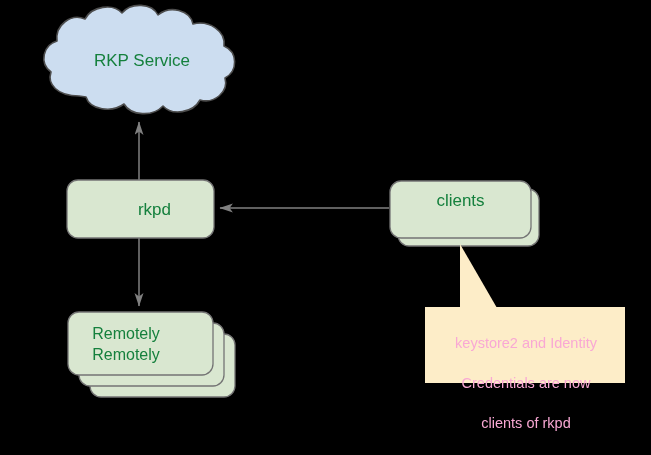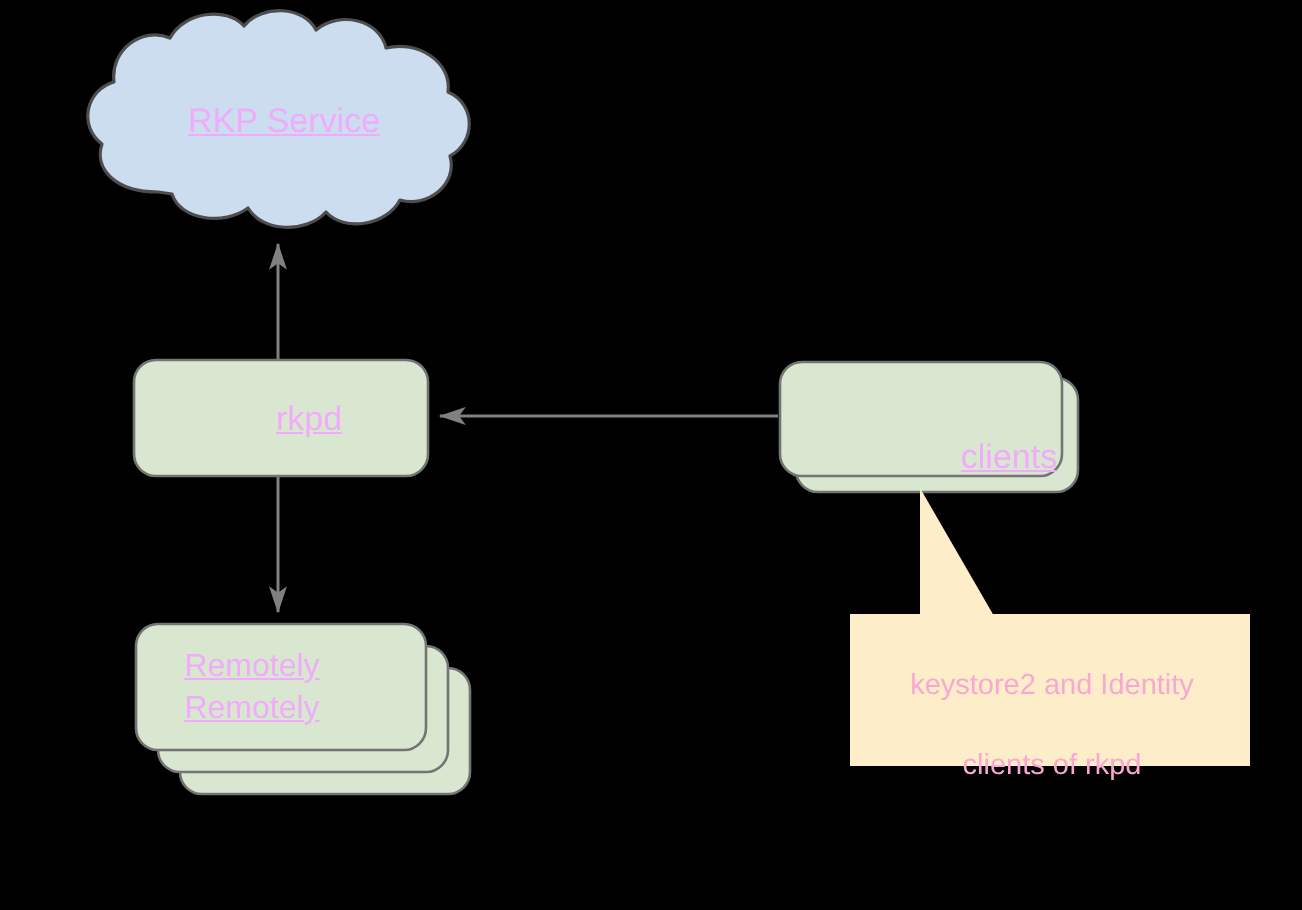--- a/index.html
+++ b/index.html
@@ -21,50 +21,48 @@
     top: 0;
     width: 651px;
     height: 455px;
   }
   .node-label {
     position: absolute;
     display: flex;
     align-items: center;
     justify-content: center;
     text-align: right;
-    color: #f0abfc;
+    color: #15803d;
     font-family: "Liberation Sans", sans-serif;
     pointer-events: none;
     white-space: pre-line;
-    text-decoration: underline;
   }
   #cloud-label {
     left: 48px;
     top: 38px;
     width: 188px;
     height: 44px;
     font-size: 17px;
     line-height: 21px;
   }
   #rkpd-label {
     left: 67px;
     top: 180px;
     width: 175px;
     height: 58px;
     font-size: 17px;
     line-height: 21px;
   }
   #clients-label {
     left: 390px;
-    top: 199px;
+    top: 171px;
     width: 141px;
     height: 58px;
     font-size: 17px;
     line-height: 21px;
-    padding-left: 44px;
   }
   #rpc-label {
     left: 68px;
     top: 312px;
     width: 116px;
     height: 64px;
     font-size: 16px;
     line-height: 21px;
     flex-direction: column;
   }
@@ -152,16 +150,17 @@
 
   <div class="node-label" id="clients-label">clients</div>
 
   <div class="node-label" id="rpc-label">
     <span>Remotely</span>
     <span>Remotely</span>
   </div>
 
   <div id="callout-text">
     <div>keystore2 and Identity</div>
+    <div>Credentials are now</div>
     <div>clients of rkpd</div>
   </div>
 
 </div>
 
 </body></html>

